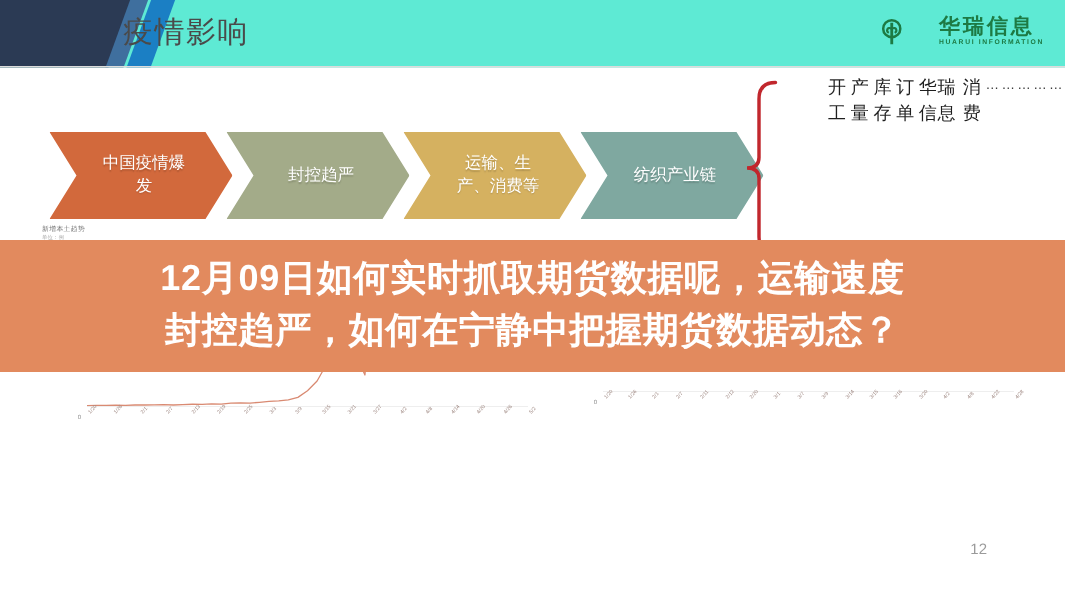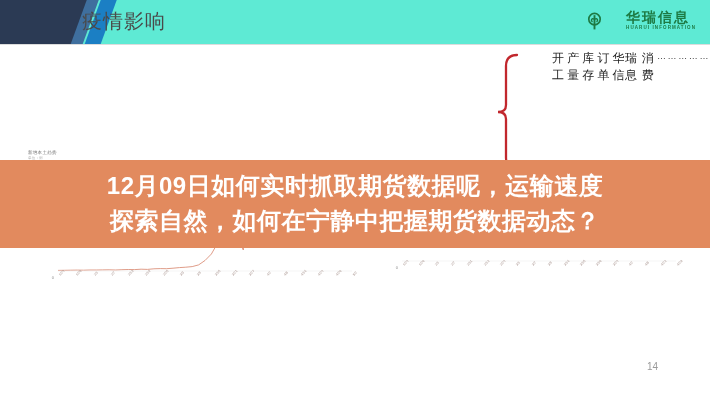--- a/index.html
+++ b/index.html
@@ -212,21 +212,21 @@
             <div class="xtick" style="left: 223.412px;">3/16</div>
             <div class="xtick" style="left: 239.529px;">3/20</div>
             <div class="xtick" style="left: 255.647px;">4/2</div>
             <div class="xtick" style="left: 271.765px;">4/8</div>
             <div class="xtick" style="left: 287.882px;">4/22</div>
             <div class="xtick" style="left: 304px;">4/28</div>
           </div>
       </div>
     </div>
 
-    <div class="page-num">14</div>
+    <div class="page-num">12</div>
   </div>
 
   <div class="hdr">
     <div class="corner-wrap">
       <div class="corner-a"></div>
       <div class="corner-b"></div>
       <div class="corner-c"></div>
     </div>
     <div class="hdr-title">疫情影响</div>
 
@@ -240,37 +240,51 @@
         </svg>
       </span>
       <span class="logo-text">
         <span class="logo-cn">华瑞信息</span>
         <span class="logo-en">HUARUI INFORMATION</span>
       </span>
     </div>
   </div>
   <div class="hdr-rule"></div>
 
+  <div class="flow" id="flow">
+      <div class="chev" style="background: rgb(210, 105, 60);">
+        <span class="chev-label">中国疫情爆<br>发</span>
+      </div>
+      <div class="chev" style="background: rgb(163, 171, 137);">
+        <span class="chev-label">封控趋严</span>
+      </div>
+      <div class="chev" style="background: rgb(213, 177, 96);">
+        <span class="chev-label">运输、生<br>产、消费等</span>
+      </div>
+      <div class="chev" style="background: rgb(127, 168, 160);">
+        <span class="chev-label">纺织产业链</span>
+      </div>
+    </div>
 
   <div class="brace">
     <svg width="22" height="118" viewBox="0 0 22 118">
       <path d="M20 2 Q9 2 9 13 L9 52 Q9 59 1 59 Q9 59 9 66 L9 105 Q9 116 20 116" fill="none" stroke="#c1272d" stroke-width="2.3" stroke-linecap="round"></path>
     </svg>
   </div>
 
   <div class="kpi-list" id="kpi-list">
       <div class="kpi-item">开工</div>
       <div class="kpi-item">产量</div>
       <div class="kpi-item">库存</div>
       <div class="kpi-item">订单</div>
       <div class="kpi-item">华瑞信息</div>
       <div class="kpi-item">消费</div>
       <div class="kpi-dots">……………</div>
     </div>
 
   <div class="overlay">
     <div class="overlay-inner">
       <span class="ov-line">12月09日如何实时抓取期货数据呢，运输速度</span>
-      <span class="ov-line">探索自然，如何在宁静中把握期货数据动态？</span>
+      <span class="ov-line">封控趋严，如何在宁静中把握期货数据动态？</span>
     </div>
   </div>
 
 </div>
 
 </body></html>

